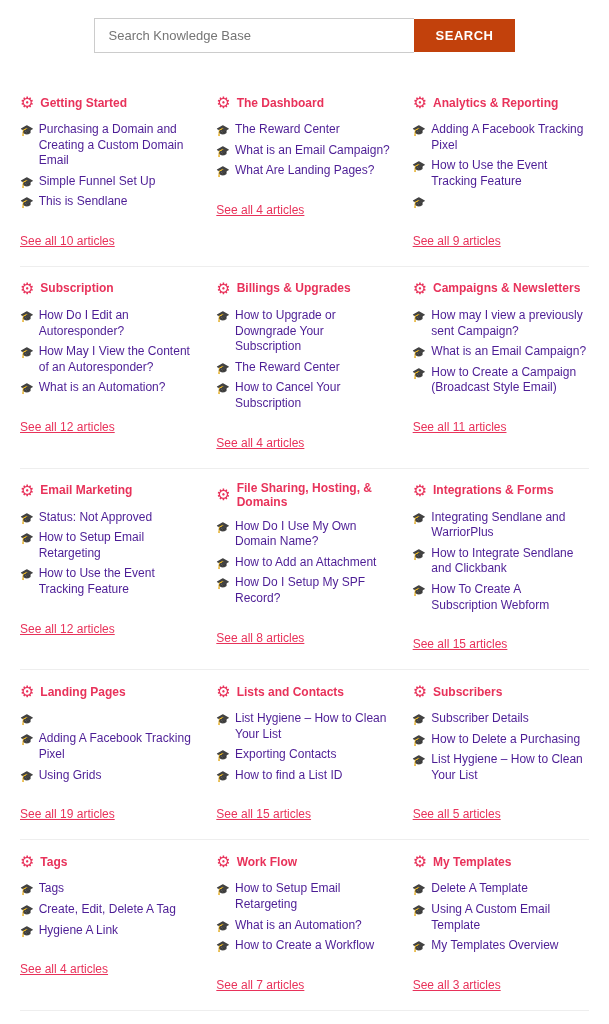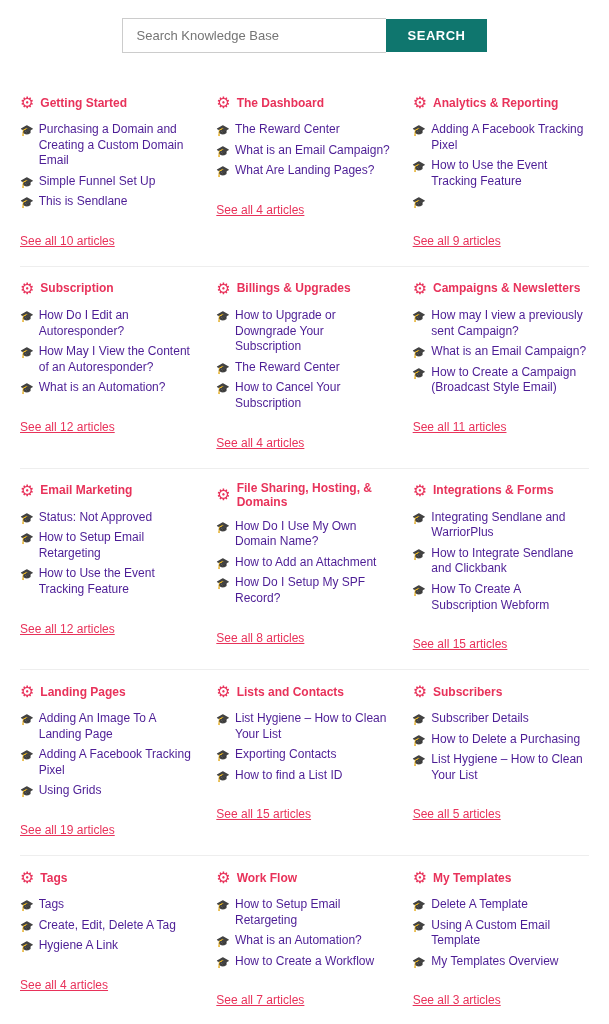--- a/index.html
+++ b/index.html
@@ -12,30 +12,30 @@
     }
 
     .search-bar {
       display: flex;
       justify-content: center;
       align-items: center;
       padding: 18px 20px;
       gap: 0;
     }
     .search-input {
-      width: 264px;
+      width: 320px;
       padding: 9px 14px;
       border: 1px solid #ccc;
       border-right: none;
       font-size: 13px;
       outline: none;
       color: #aaa;
     }
     .search-button {
-      background: #0f766e;
+      background: #c2410c;
       color: #fff;
       border: none;
       padding: 9px 22px;
       font-size: 13px;
       font-weight: bold;
       cursor: pointer;
       letter-spacing: 0.5px;
       text-transform: uppercase;
     }
 
@@ -309,21 +309,20 @@
     </div>
     <div class="divider-row"></div>
     <div class="category">
       <div class="category-title">
         <span class="gear-icon">⚙</span>
         <span class="category-title-text">Landing Pages</span>
       </div>
       <ul class="article-list">
         <li class="article-item">
           <span class="article-icon">🎓</span>
-          <span class="article-link">Adding An Image To A Landing Page</span>
         </li>
         <li class="article-item">
           <span class="article-icon">🎓</span>
           <span class="article-link">Adding A Facebook Tracking Pixel</span>
         </li>
         <li class="article-item">
           <span class="article-icon">🎓</span>
           <span class="article-link">Using Grids</span>
         </li>
       </ul>

